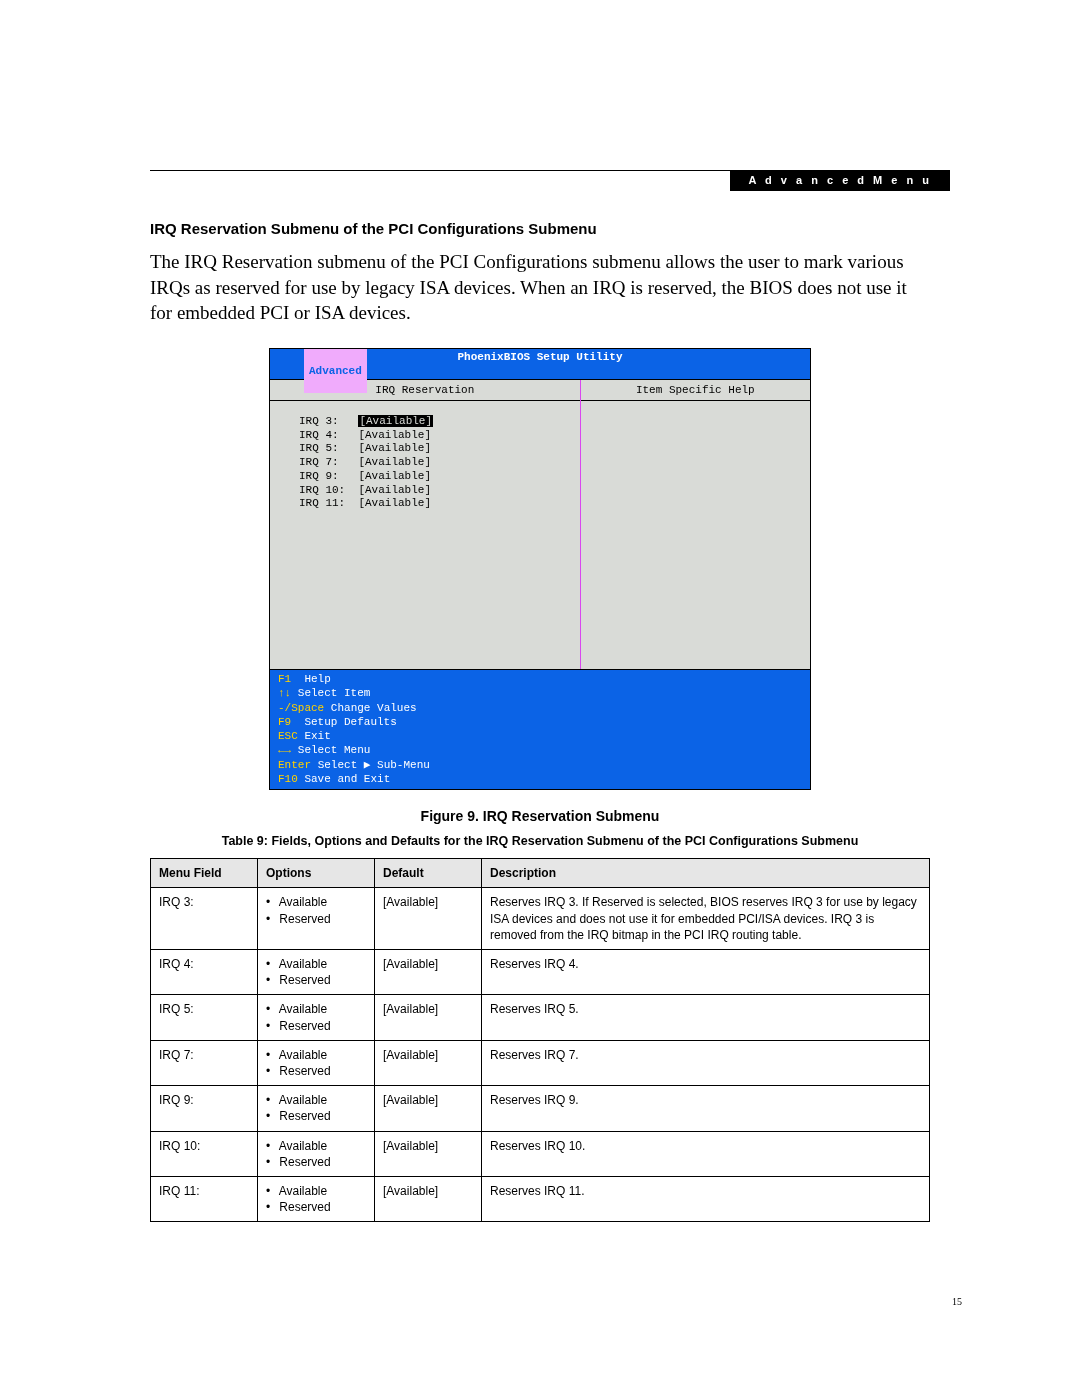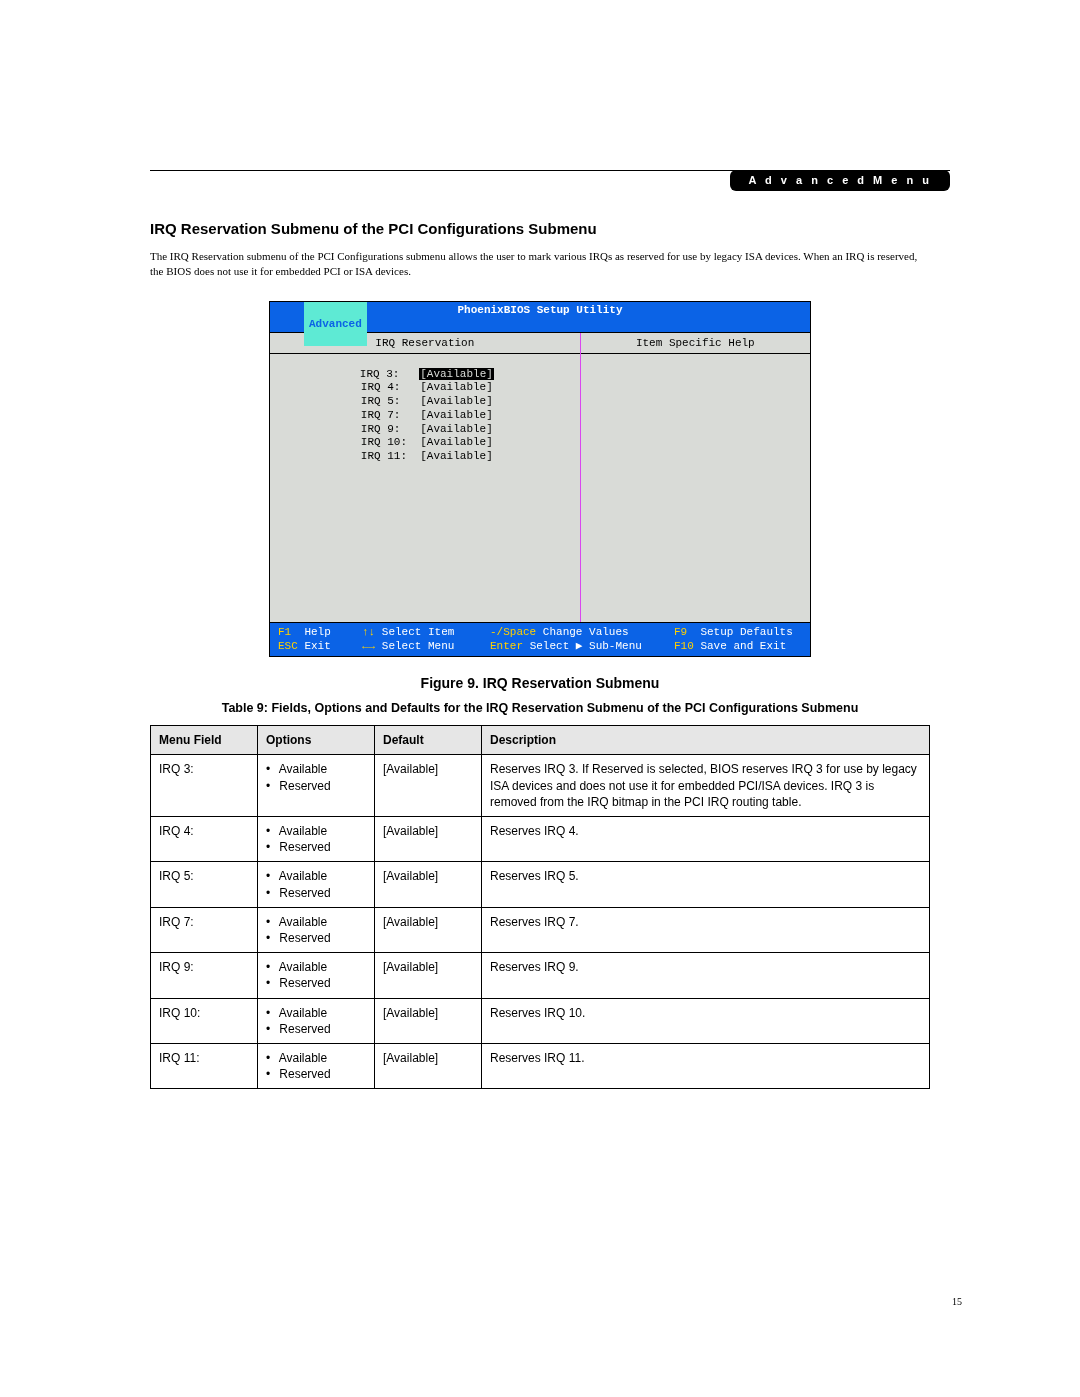--- a/index.html
+++ b/index.html
@@ -27,33 +27,32 @@
     position: absolute;
     top: 170px;
     right: 130px;
     background: #000;
     color: #fff;
     font-family: Arial, Helvetica, sans-serif;
     font-size: 11px;
     font-weight: bold;
     letter-spacing: 3px;
     padding: 4px 18px 5px 18px;
-    border-radius: 6px;
   }
   .content {
     margin-top: 50px;
   }
   .section-title {
     font-family: Arial, Helvetica, sans-serif;
     font-weight: bold;
     font-size: 15px;
     margin: 0 0 6px 0;
   }
   .para {
-    font-size: 11px;
+    font-size: 19px;
     line-height: 1.35;
     margin: 12px 0 22px 0;
   }
   
   .bios {
     width: 540px;
     margin: 0 auto 18px auto;
     font-family: "Courier New", monospace;
     font-size: 11px;
     border: 1px solid #000;
@@ -67,21 +66,21 @@
   }
   .bios-title {
     text-align: center;
     padding: 2px 0;
     font-weight: bold;
   }
   .bios-menubar {
     padding: 0 34px 2px 34px;
   }
   .bios-menubar .active {
-    background: #5eead4;
+    background: #f0abfc;
     color: #0b63e6;
     padding: 16px 5px;
     font-weight: bold;
   }
   .bios-mid {
     display: flex;
     border-bottom: 1px solid #000;
   }
   .bios-left {
     flex: 1.35;
@@ -89,23 +88,22 @@
   }
   .bios-right {
     flex: 1;
   }
   .bios-subhead {
     text-align: center;
     padding: 4px 0;
     border-bottom: 1px solid #000;
   }
   .bios-body {
-    padding: 14px 16px 14px 20px;
+    padding: 14px 16px 14px 29px;
     min-height: 240px;
-    text-align: center;
   }
   .bios-rows { }
   .bios-row {
     white-space: pre;
     line-height: 1.25;
   }
   .bios-row .sel {
     background: #000;
     color: #d9dbd7;
     padding: 0 1px;
@@ -113,21 +111,21 @@
   .bios-help {
     line-height: 1.3;
     padding: 14px 16px;
   }
   .bios-footer {
     background: #0b63e6;
     color: #fff;
     padding: 2px 8px 3px 8px;
     line-height: 1.3;
   }
-  .bios-footer .row { display: flex; }
+  .bios-footer .row { display: flex; flex-direction: column; }
   .bios-footer .cell { white-space: pre; }
   .bios-footer .key { color: #ffd100; }
   .bios-footer .c1 { width: 84px; }
   .bios-footer .c2 { width: 128px; }
   .bios-footer .c3 { width: 184px; }
   .bios-footer .c4 { flex: 1; }
   .figcap {
     font-family: Arial, Helvetica, sans-serif;
     font-size: 14px;
     font-weight: bold;

